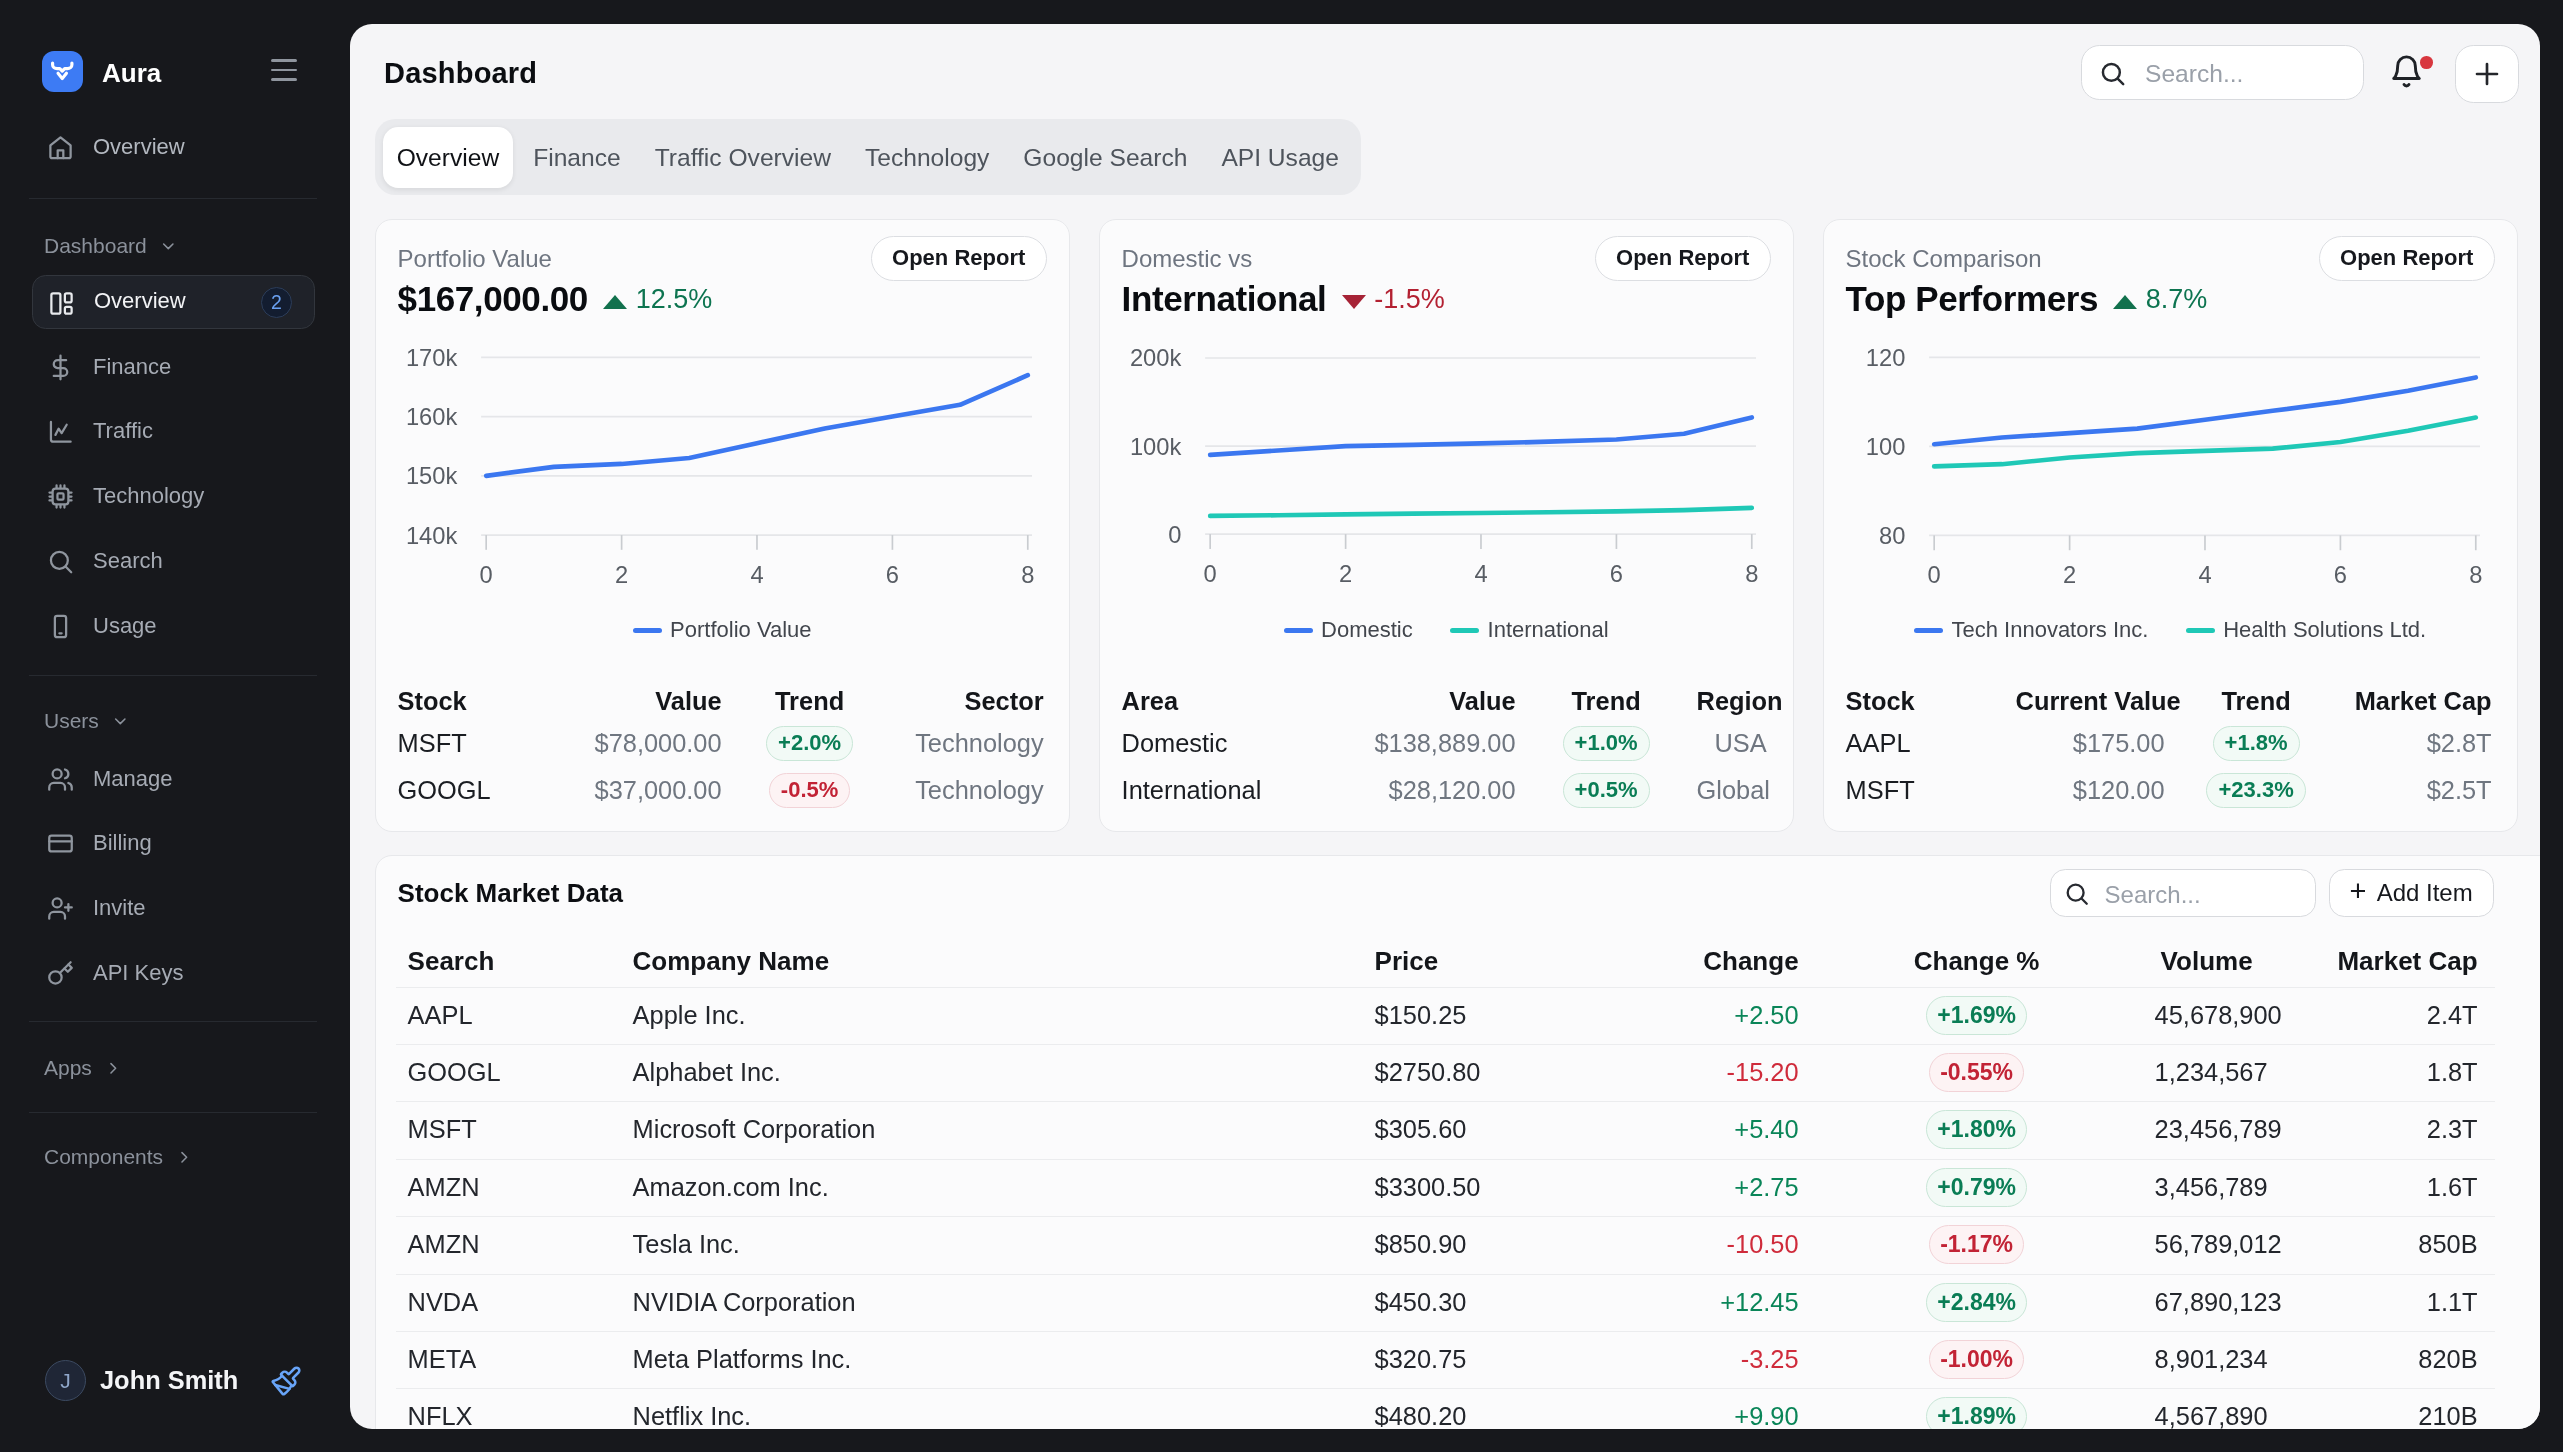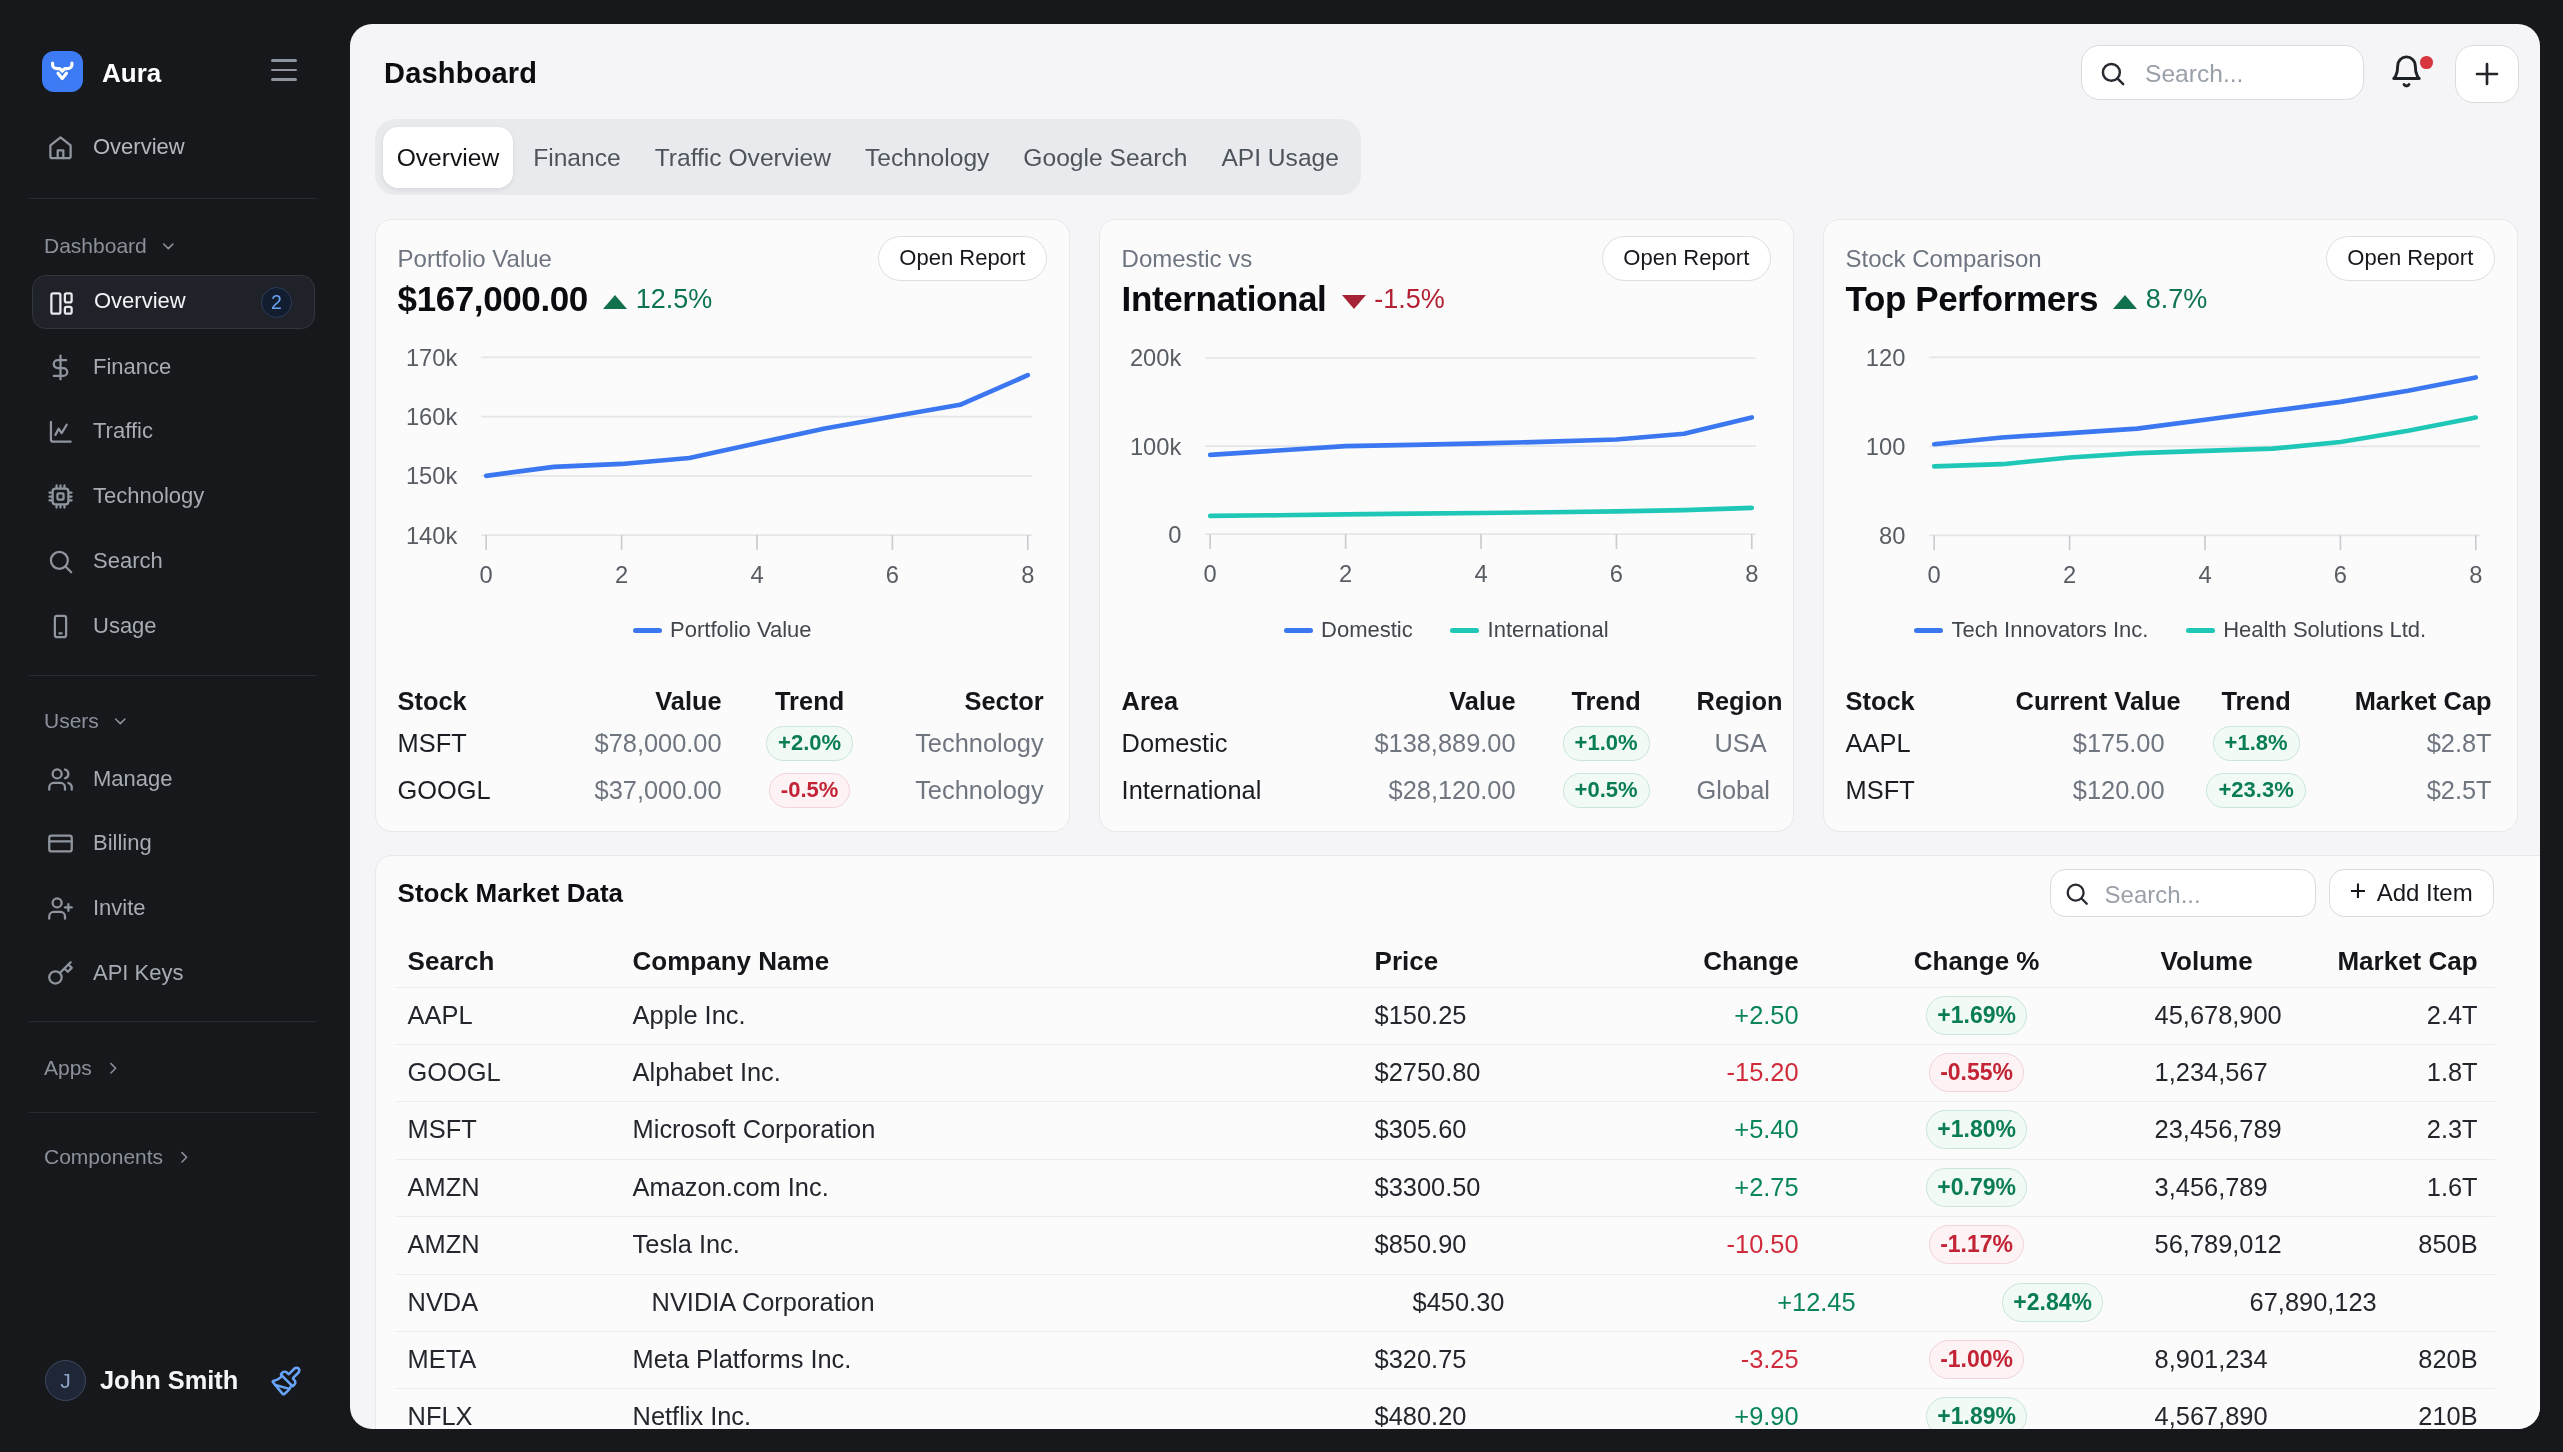--- a/index.html
+++ b/index.html
@@ -38,21 +38,21 @@
 .cards{position:absolute;left:24.6px;top:195px;display:flex;gap:29px;}
 .card{position:relative;width:695px;height:613px;background:#fbfbfc;border:1.3px solid #e7e8eb;border-radius:17px;}
 .c-title{position:absolute;left:22px;top:24.6px;font-size:24px;color:#6e7580;}
 .c-big{position:absolute;left:22px;top:59px;font-size:35px;font-weight:700;color:#0a0c10;letter-spacing:-0.4px;display:flex;align-items:center;}
 .c-big .tri{width:0;height:0;border-left:12px solid transparent;border-right:12px solid transparent;margin-left:15.3px;margin-top:5.1px;}
 .c-big .tri.up{border-bottom:14.4px solid #12714d;}
 .c-big .tri.down{border-top:14.4px solid #a62336;}
 .c-big .pct{font-size:27px;font-weight:500;margin-left:8.5px;letter-spacing:0;}
 .up{color:#0d7450;}
 .down{color:#b32132;}
-.openbtn{position:absolute;right:22px;top:16px;height:45px;line-height:42px;padding:0 20.3px;border-radius:23px;background:#fff;border:1.3px solid #dcdee2;font-size:22px;color:#16181d;}
+.openbtn{position:absolute;right:22px;top:16px;height:45px;line-height:42px;padding:0 20.3px;border-radius:23px;background:#fff;border:1.3px solid #dcdee2;font-size:22px;color:#16181d;font-weight:bold;}
 .legend{position:absolute;top:395px;left:0;width:100%;height:30.5px;display:flex;align-items:center;justify-content:center;gap:8.5px;font-size:22px;color:#42464d;}
 .legend .dash{width:29px;height:5.1px;border-radius:2.5px;}
 .legend .gap{width:20.3px;}
 .blue{background:#3b77f0;}
 .teal{background:#1fc8b6;}
 
 .mtab{position:absolute;left:22px;right:27px;top:463px;}
 .mrow{display:grid;align-items:center;}
 .mrow div{white-space:nowrap;}
 .mhead{font-weight:700;color:#14161a;font-size:25.4px;height:37px;}
@@ -467,21 +467,21 @@
     <div class="srow sbody" style="top:360px;">
       <div>AMZN</div>
         <div>Tesla Inc.</div>
         <div>$850.90</div>
         <div class="tr chg" style="color:#cf2b3b;">-10.50</div>
         <div class="tc"><span class="pill r">-1.17%</span></div>
         <div class="tr">56,789,012</div>
         <div class="tr">850B</div>
     </div>
     <div class="sline" style="top:418px;"></div>
-    <div class="srow sbody" style="top:418px;gap:19px;">
+    <div class="srow sbody" style="top:418px;">
       <div>NVDA</div>
         <div>NVIDIA Corporation</div>
         <div>$450.30</div>
         <div class="tr chg" style="color:#0a8558;">+12.45</div>
         <div class="tc"><span class="pill g">+2.84%</span></div>
         <div class="tr">67,890,123</div>
         <div class="tr">1.1T</div>
     </div>
     <div class="sline" style="top:475px;"></div>
     <div class="srow sbody" style="top:475px;">

